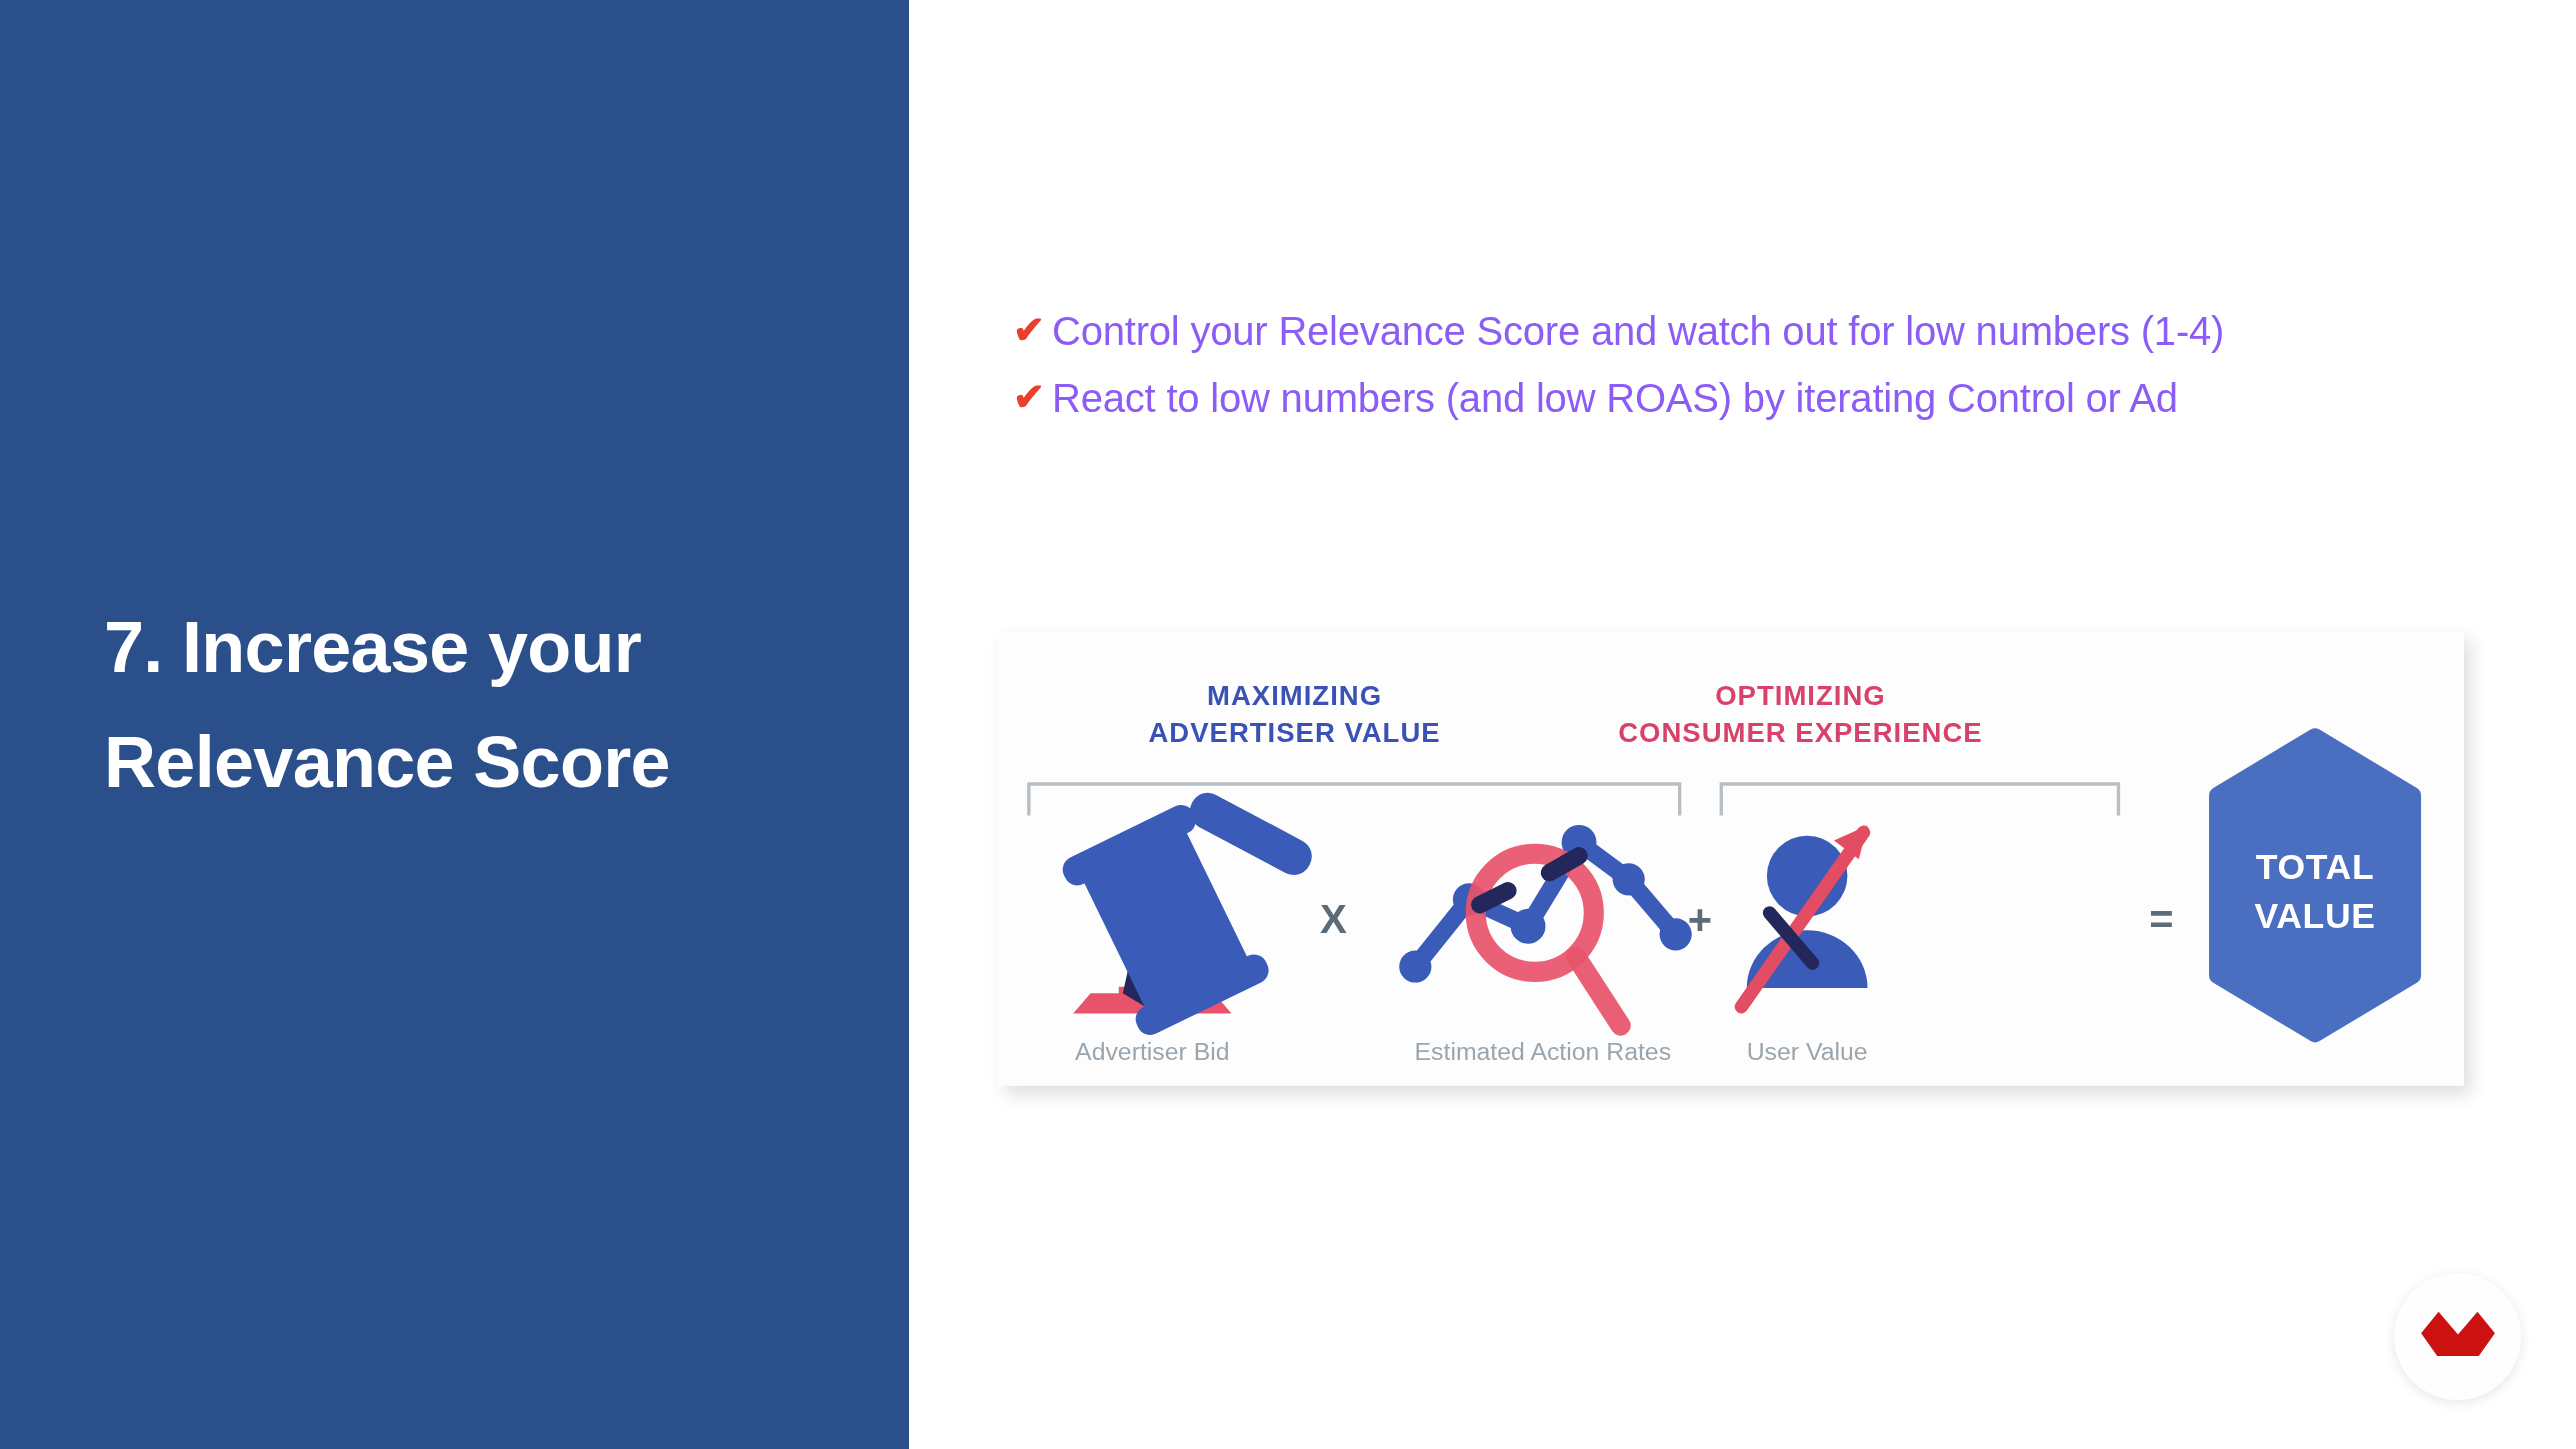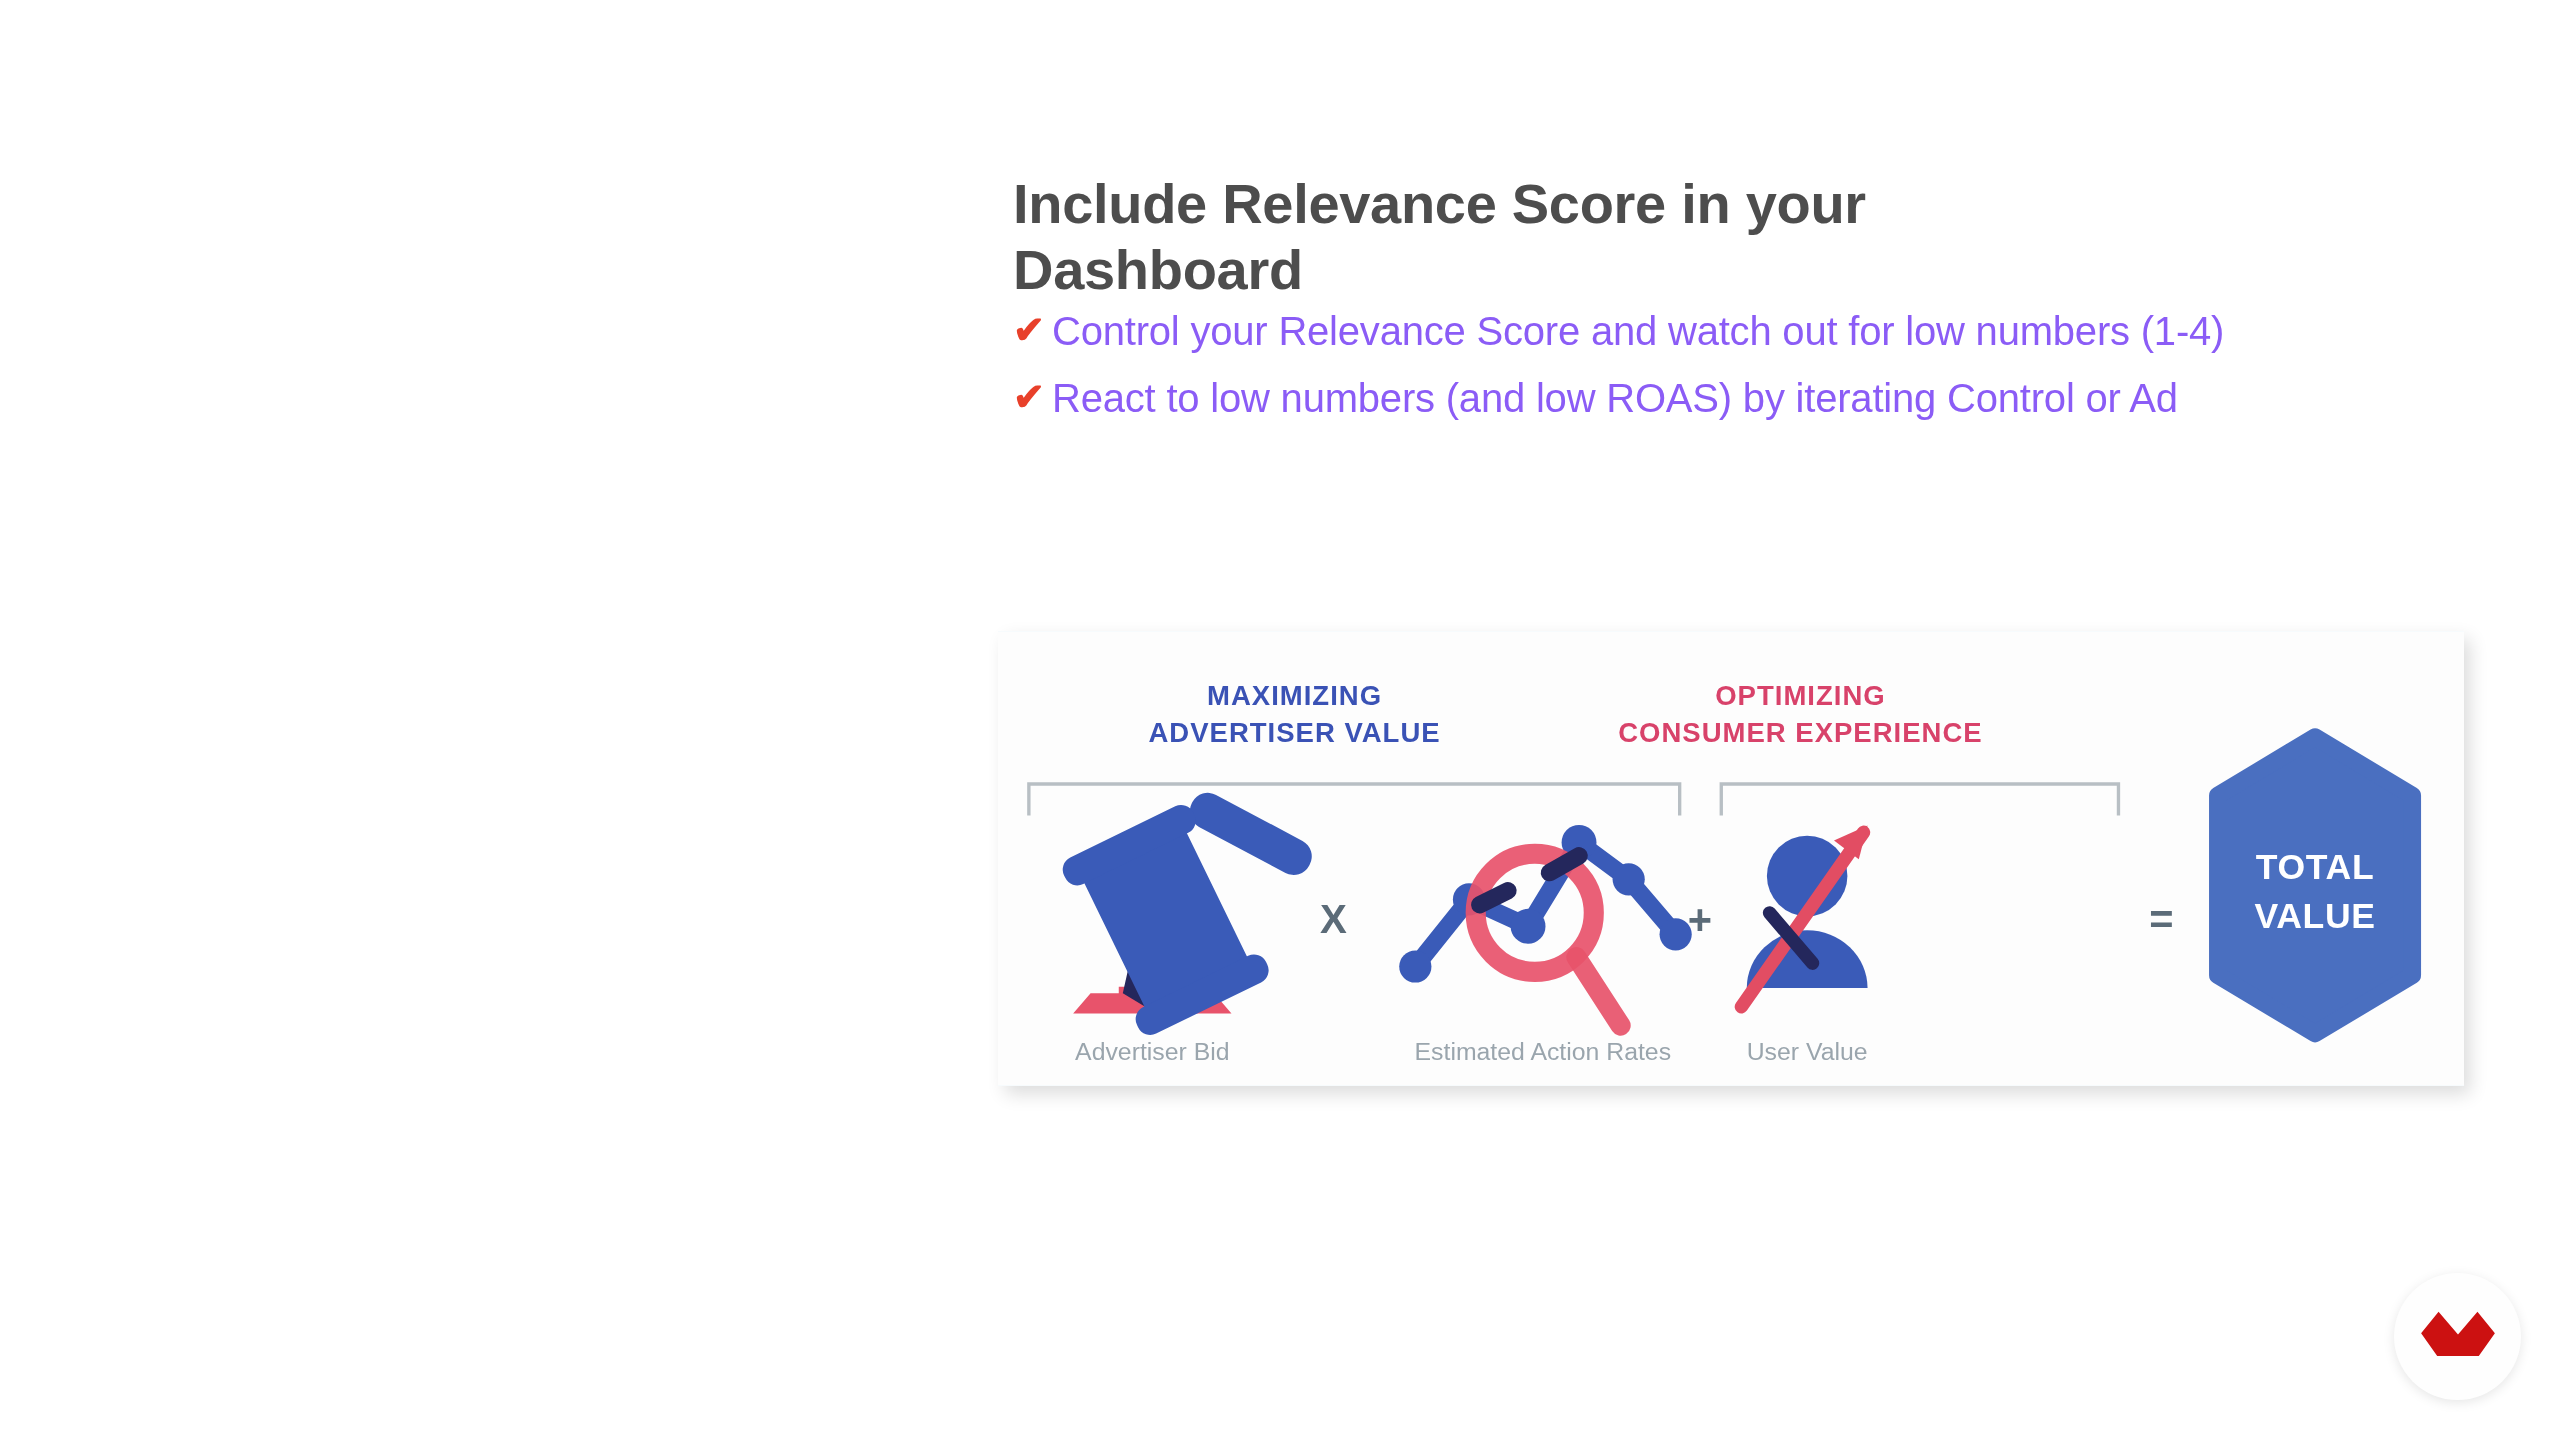--- a/index.html
+++ b/index.html
@@ -121,24 +121,29 @@
     display: flex;
     align-items: center;
     justify-content: center;
   }
 </style>
 </head>
 <body>
 
 <div id="slide">
 
+  <div id="left-panel">
+    <div id="section-title">
+      <span id="section-number">7.</span>
+      <span>Increase your Relevance Score</span>
+    </div>
+  </div>
 
   <div id="right-panel"></div>
 
-  <h1 id="content-heading">Include Relevance Score in your Dashboard</h1>
 
   <div id="bullet-list">
 
     <div class="bullet-row">
       <span class="bullet-check">✔</span>
       <span class="bullet-text">Control your Relevance Score and watch out for low numbers (1-4)</span>
     </div>
 
     <div class="bullet-row">
       <span class="bullet-check">✔</span>

